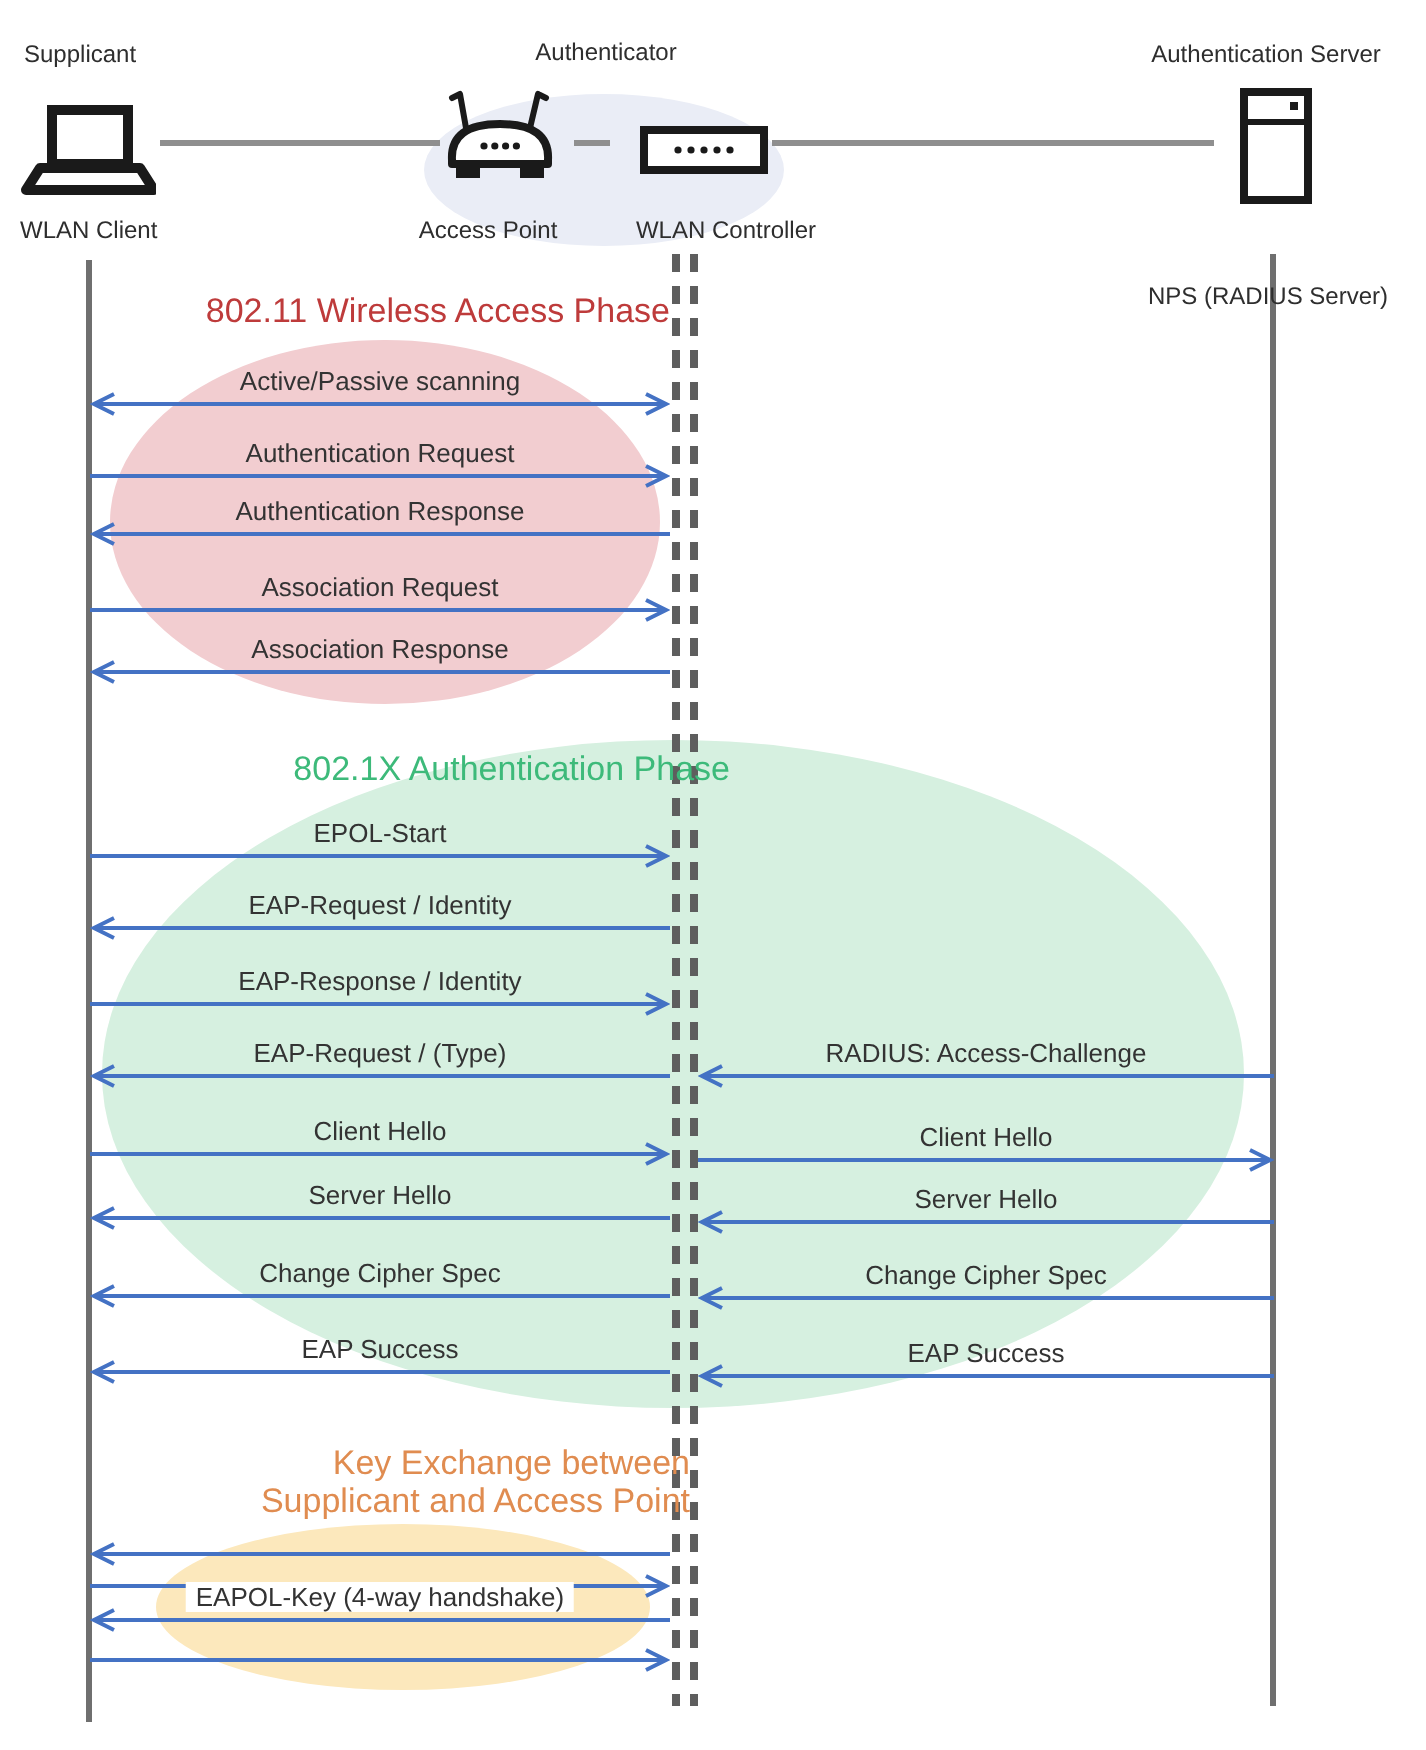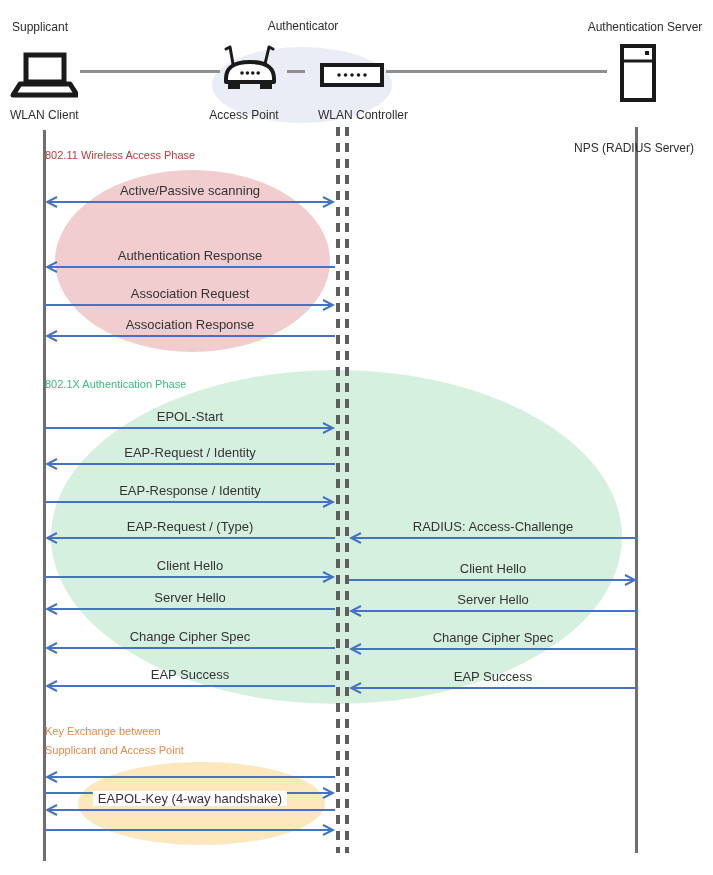--- a/index.html
+++ b/index.html
@@ -14,21 +14,21 @@
     position:absolute; width:4px; z-index:1;
     background:repeating-linear-gradient(to bottom, #5E5E5E 0 9px, transparent 9px 16px);
   }
   .connector { position:absolute; height:3px; z-index:1; }
   .role, .device-label {
     position:absolute; font-size:12px; color:#2E2E2E; white-space:nowrap; z-index:2;
   }
   .centered { transform:translateX(-50%); }
   .icon { position:absolute; z-index:2; }
   .phase-title {
-    position:absolute; font-size:11px; text-align:left; white-space:nowrap; z-index:3;
+    position:absolute; font-size:17px; text-align:right; white-space:nowrap; z-index:3;
     line-height:19px;
   }
   .messages-layer { position:absolute; left:0; top:0; width:713px; height:709px; z-index:3; }
   .msg { position:absolute; height:32px; }
   .msg-label {
     position:absolute; bottom:10px; left:0; right:0; text-align:center;
     font-size:13px; color:#333333; white-space:nowrap;
   }
   .msg-label.bg { left:50%; right:auto; transform:translateX(-50%); background:#ffffff; padding:0 5px; }
   .msg-arrow { position:absolute; bottom:0; left:0; display:block; }
@@ -38,21 +38,21 @@
 
 <div class="canvas">
 
   <div class="ellipse" style="left: 212px; top: 47px; width: 180px; height: 76px; background: rgb(234, 237, 246);"></div>
   <div class="ellipse" style="left: 55px; top: 170px; width: 275px; height: 182px; background: rgb(242, 205, 208);"></div>
   <div class="ellipse" style="left: 51px; top: 370px; width: 571px; height: 334px; background: rgb(214, 240, 224);"></div>
   <div class="ellipse" style="left: 78px; top: 762px; width: 247px; height: 83px; background: rgb(252, 232, 188);"></div>
 
   <div class="role" style="left:12px; top:20px;">Supplicant</div>
   <div class="role centered" style="left:303px; top:19px;">Authenticator</div>
-  <div class="role centered" style="left:633px; top:20px;margin-left:12px;">Authentication Server</div>
+  <div class="role centered" style="left:633px; top:20px;">Authentication Server</div>
 
   <div class="connector" style="left: 80px; top: 70px; width: 140px; background: rgb(143, 143, 143);"></div>
   <div class="connector" style="left: 287px; top: 70px; width: 18px; background: rgb(143, 143, 143);"></div>
   <div class="connector" style="left: 386px; top: 70px; width: 221px; background: rgb(143, 143, 143);"></div>
 
   <svg class="icon" style="left:10px; top:52px;" width="68" height="46" viewBox="0 0 68 46">
     <rect x="16" y="3" width="38" height="27" fill="#ffffff" stroke="#1A1A1A" stroke-width="5"></rect>
     <path d="M10 32 L60 32 L67 43 L3 43 Z" fill="#ffffff" stroke="#1A1A1A" stroke-width="5" stroke-linejoin="round"></path>
   </svg>
 
@@ -102,20 +102,27 @@
 
   <div class="messages-layer">
       <div class="msg" style="left: 45px; width: 290px; top: 176px;">
         <div class="msg-label">Active/Passive scanning</div>
         <svg class="msg-arrow" width="290" height="12">
           <line x1="4" x2="286" y1="6" y2="6" stroke="#4472C4" stroke-width="2"></line>
           <polyline points="12,1 2,6 12,11" fill="none" stroke="#4472C4" stroke-width="2"></polyline>
           <polyline points="278,1 288,6 278,11" fill="none" stroke="#4472C4" stroke-width="2"></polyline>
         </svg>
       </div>
+      <div class="msg" style="left: 45px; width: 290px; top: 212px;">
+        <div class="msg-label">Authentication Request</div>
+        <svg class="msg-arrow" width="290" height="12">
+          <line x1="0" x2="286" y1="6" y2="6" stroke="#4472C4" stroke-width="2"></line>
+          <polyline points="278,1 288,6 278,11" fill="none" stroke="#4472C4" stroke-width="2"></polyline>
+        </svg>
+      </div>
       <div class="msg" style="left: 45px; width: 290px; top: 241px;">
         <div class="msg-label">Authentication Response</div>
         <svg class="msg-arrow" width="290" height="12">
           <line x1="4" x2="290" y1="6" y2="6" stroke="#4472C4" stroke-width="2"></line>
           <polyline points="12,1 2,6 12,11" fill="none" stroke="#4472C4" stroke-width="2"></polyline>
         </svg>
       </div>
       <div class="msg" style="left: 45px; width: 290px; top: 279px;">
         <div class="msg-label">Association Request</div>
         <svg class="msg-arrow" width="290" height="12">

